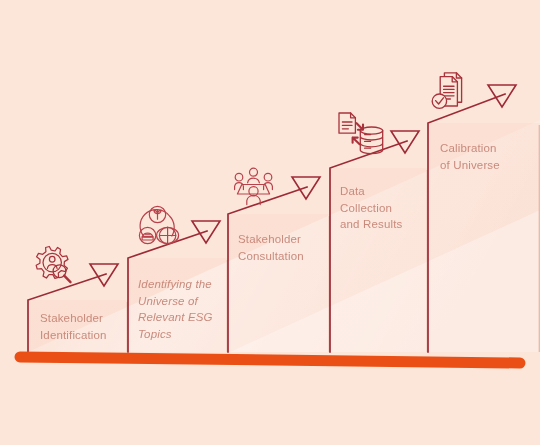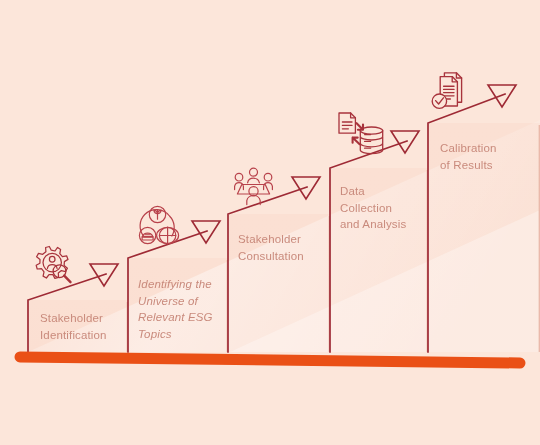--- a/index.html
+++ b/index.html
@@ -181,18 +181,18 @@
   <div class="step-label" style="left:138px; top:276px; width:92px;font-style:italic;">Identifying the
 Universe of
 Relevant ESG
 Topics</div>
 
   <div class="step-label" style="left:238px; top:231px; width:94px;">Stakeholder
 Consultation</div>
 
   <div class="step-label" style="left:340px; top:183px; width:92px;">Data
 Collection
-and Analysis</div>
+and Results</div>
 
   <div class="step-label" style="left:440px; top:140px; width:96px;">Calibration
-of Results</div>
+of Universe</div>
 
 </div>
 
 </body></html>

